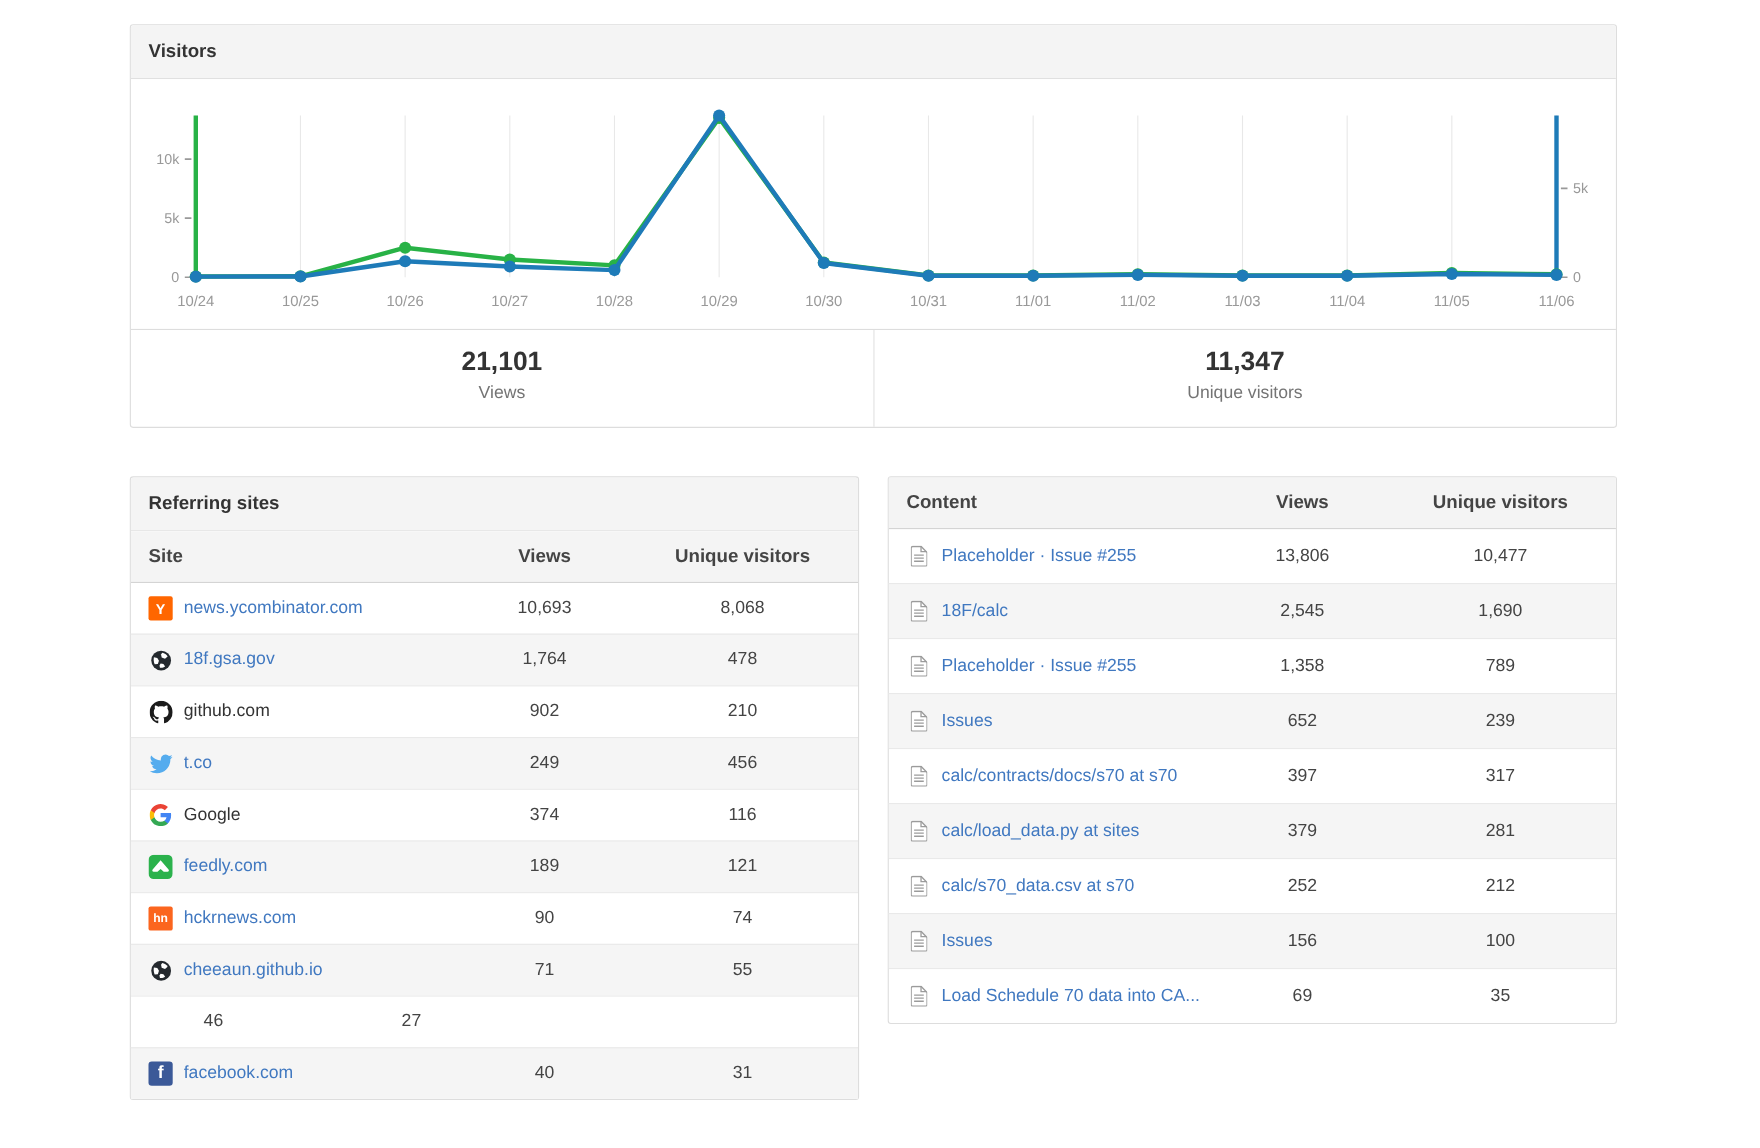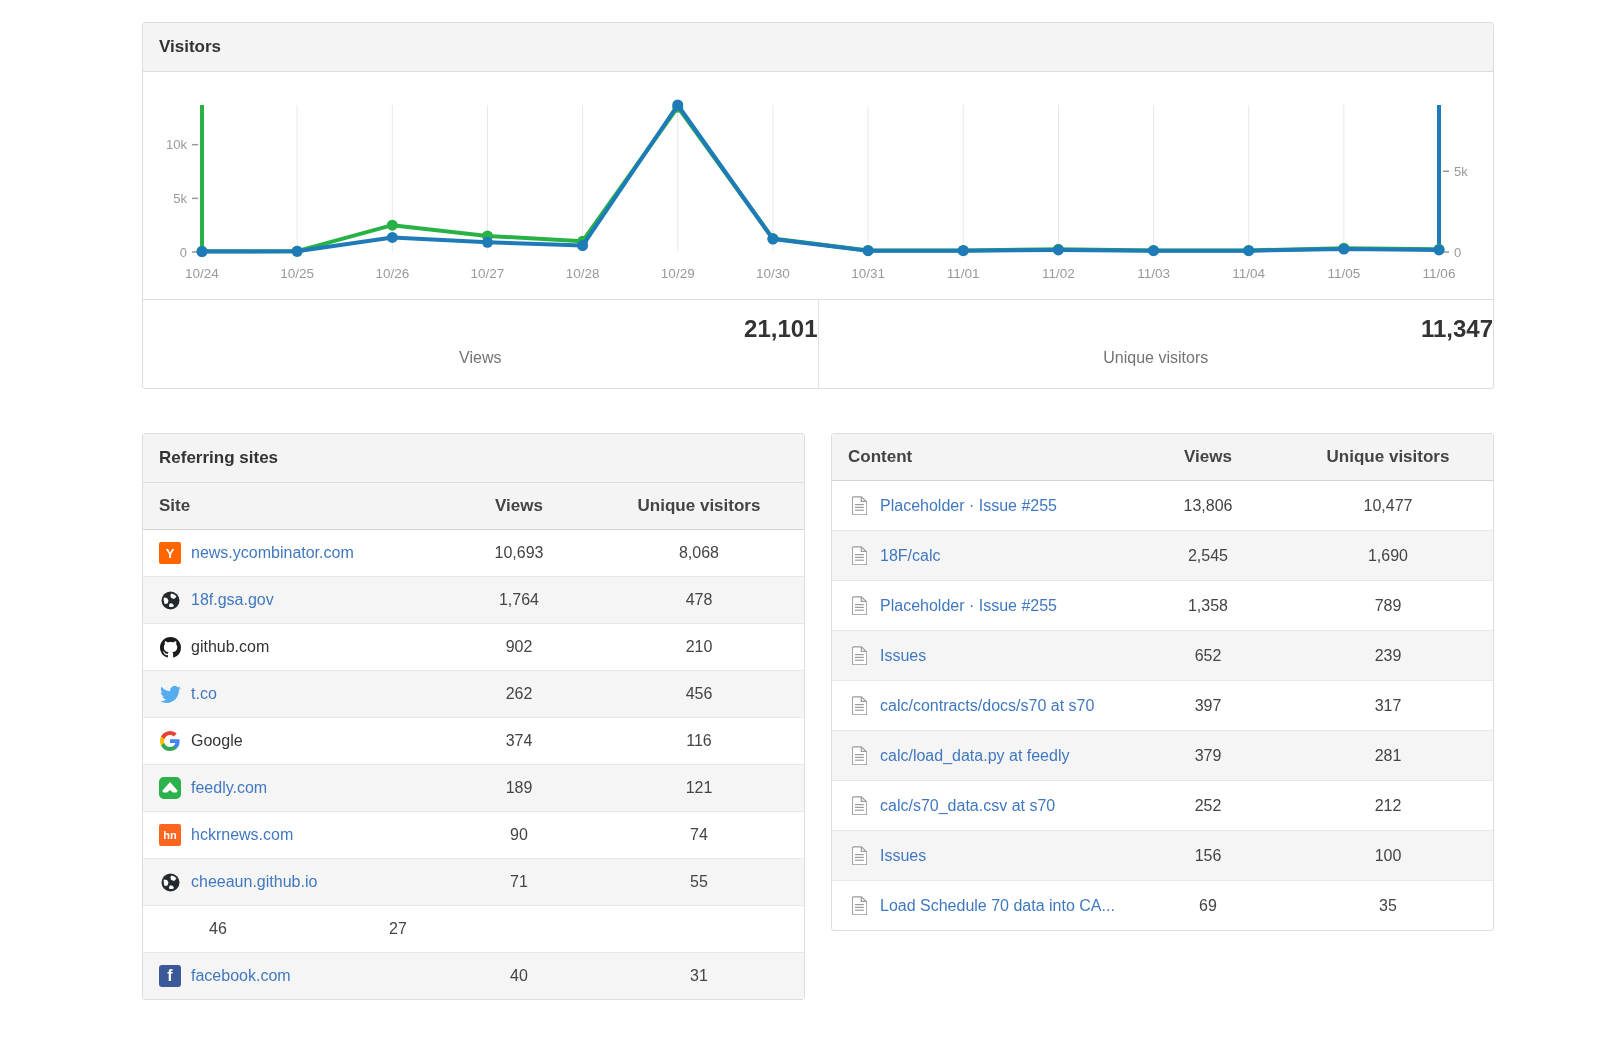--- a/index.html
+++ b/index.html
@@ -1,34 +1,34 @@
 <!DOCTYPE html>
 <html><head>
 <meta charset="utf-8">
 <style>
   html,body{margin:0;padding:0;}
   body{
     width:1600px;height:1044px;position:relative;overflow:hidden;
     background:#ffffff;color:#333;
     font-family:"Liberation Sans",sans-serif;
   }
-  .container{position:absolute;left:118px;top:22px;width:1352px;margin-left:24px;}
+  .container{position:absolute;left:118px;top:22px;width:1352px;}
   .panel{border:1px solid #dddddd;border-radius:3px;background:#fff;}
   .panel-header{
     background:#f4f4f4;border-bottom:1px solid #dddddd;
     padding:14px 16px;font-size:17px;font-weight:bold;color:#333;
     border-radius:3px 3px 0 0;
   }
   .chart-wrap{height:227px;}
   .chart-wrap svg{display:block;}
 
   .stats{display:flex;border-top:1px solid #dddddd;height:88px;}
   .stat{flex:1;text-align:center;padding-top:15px;}
   .stat + .stat{border-left:1px solid #e2e2e2;}
-  .stat-value{font-size:24px;font-weight:bold;color:#333;text-align:right;}
+  .stat-value{font-size:24px;font-weight:bold;color:#333;}
   .stat-label{font-size:16px;color:#747474;margin-top:6px;}
 
   .tables{display:flex;gap:26px;margin-top:44px;align-items:flex-start;}
   .table-panel{flex:1;min-width:0;}
   .thead{
     display:flex;align-items:center;background:#f4f4f4;
     border-bottom:1px solid #d4d4d4;font-weight:bold;font-size:17px;color:#444;
   }
   .th-name{flex:1;padding:13px 16px;}
   .th-views{width:150px;text-align:center;padding:13px 0;}
@@ -192,21 +192,21 @@
           </div>
           <div class="trow">
             <div class="cell-name">
               <span class="row-icon">
                 <svg width="21" height="21" viewBox="0 0 24 24">
                   <path fill="#55acee" d="M23.95 4.57a10 10 0 0 1-2.82.77 4.96 4.96 0 0 0 2.16-2.72c-.95.56-2 .96-3.12 1.19a4.92 4.92 0 0 0-8.39 4.48C7.69 8.09 4.07 6.13 1.64 3.16a4.82 4.82 0 0 0-.67 2.48c0 1.71.87 3.21 2.19 4.1a4.9 4.9 0 0 1-2.23-.62v.06a4.92 4.92 0 0 0 3.95 4.83 5 5 0 0 1-2.21.08 4.94 4.94 0 0 0 4.6 3.42A9.87 9.87 0 0 1 0 19.54a13.94 13.94 0 0 0 7.55 2.21c9.05 0 14-7.5 14-13.98 0-.21 0-.42-.02-.63a9.94 9.94 0 0 0 2.42-2.57z"></path>
                 </svg>
               </span>
               <a href="#" class="cell-link">t.co</a>
             </div>
-            <div class="cell-views">262</div>
+            <div class="cell-views">249</div>
             <div class="cell-unique">456</div>
           </div>
           <div class="trow">
             <div class="cell-name">
               <span class="row-icon">
                 <svg width="20" height="20" viewBox="0 0 18 18">
                   <path fill="#4285F4" d="M17.64 9.2c0-.64-.06-1.25-.16-1.84H9v3.48h4.84a4.14 4.14 0 0 1-1.8 2.72v2.26h2.91c1.7-1.57 2.69-3.88 2.69-6.62z"></path>
                   <path fill="#34A853" d="M9 18c2.43 0 4.47-.81 5.96-2.18l-2.91-2.26c-.81.54-1.84.86-3.05.86-2.34 0-4.33-1.58-5.04-3.71H.96v2.33A9 9 0 0 0 9 18z"></path>
                   <path fill="#FBBC05" d="M3.96 10.71a5.41 5.41 0 0 1 0-3.42V4.96H.96a9 9 0 0 0 0 8.08l3-2.33z"></path>
                   <path fill="#EA4335" d="M9 3.58c1.32 0 2.51.45 3.44 1.35l2.58-2.59A9 9 0 0 0 .96 4.96l3 2.33C4.67 5.16 6.66 3.58 9 3.58z"></path>
@@ -375,21 +375,21 @@
                 <svg width="15" height="19" viewBox="0 0 15 19">
                   <path d="M1.5.5h7.6l5.4 5.4v11.1a1.5 1.5 0 0 1-1.5 1.5H1.5A1.5 1.5 0 0 1 0 17V2A1.5 1.5 0 0 1 1.5.5z" fill="#fff" transform="translate(.3 .3)" stroke="#9b9b9b" stroke-width="1.2"></path>
                   <path d="M9.3.9v4.5h4.8" fill="none" stroke="#9b9b9b" stroke-width="1.2"></path>
                   <g stroke="#9b9b9b" stroke-width="1.2">
                     <line x1="3" y1="8.6" x2="11.8" y2="8.6"></line>
                     <line x1="3" y1="11.4" x2="11.8" y2="11.4"></line>
                     <line x1="3" y1="14.2" x2="11.8" y2="14.2"></line>
                   </g>
                 </svg>
               </span>
-              <a href="#" class="cell-link">calc/load_data.py at feedly</a>
+              <a href="#" class="cell-link">calc/load_data.py at sites</a>
             </div>
             <div class="cell-views">379</div>
             <div class="cell-unique">281</div>
           </div>
           <div class="trow">
             <div class="cell-name">
               <span class="row-icon">
                 <svg width="15" height="19" viewBox="0 0 15 19">
                   <path d="M1.5.5h7.6l5.4 5.4v11.1a1.5 1.5 0 0 1-1.5 1.5H1.5A1.5 1.5 0 0 1 0 17V2A1.5 1.5 0 0 1 1.5.5z" fill="#fff" transform="translate(.3 .3)" stroke="#9b9b9b" stroke-width="1.2"></path>
                   <path d="M9.3.9v4.5h4.8" fill="none" stroke="#9b9b9b" stroke-width="1.2"></path>

